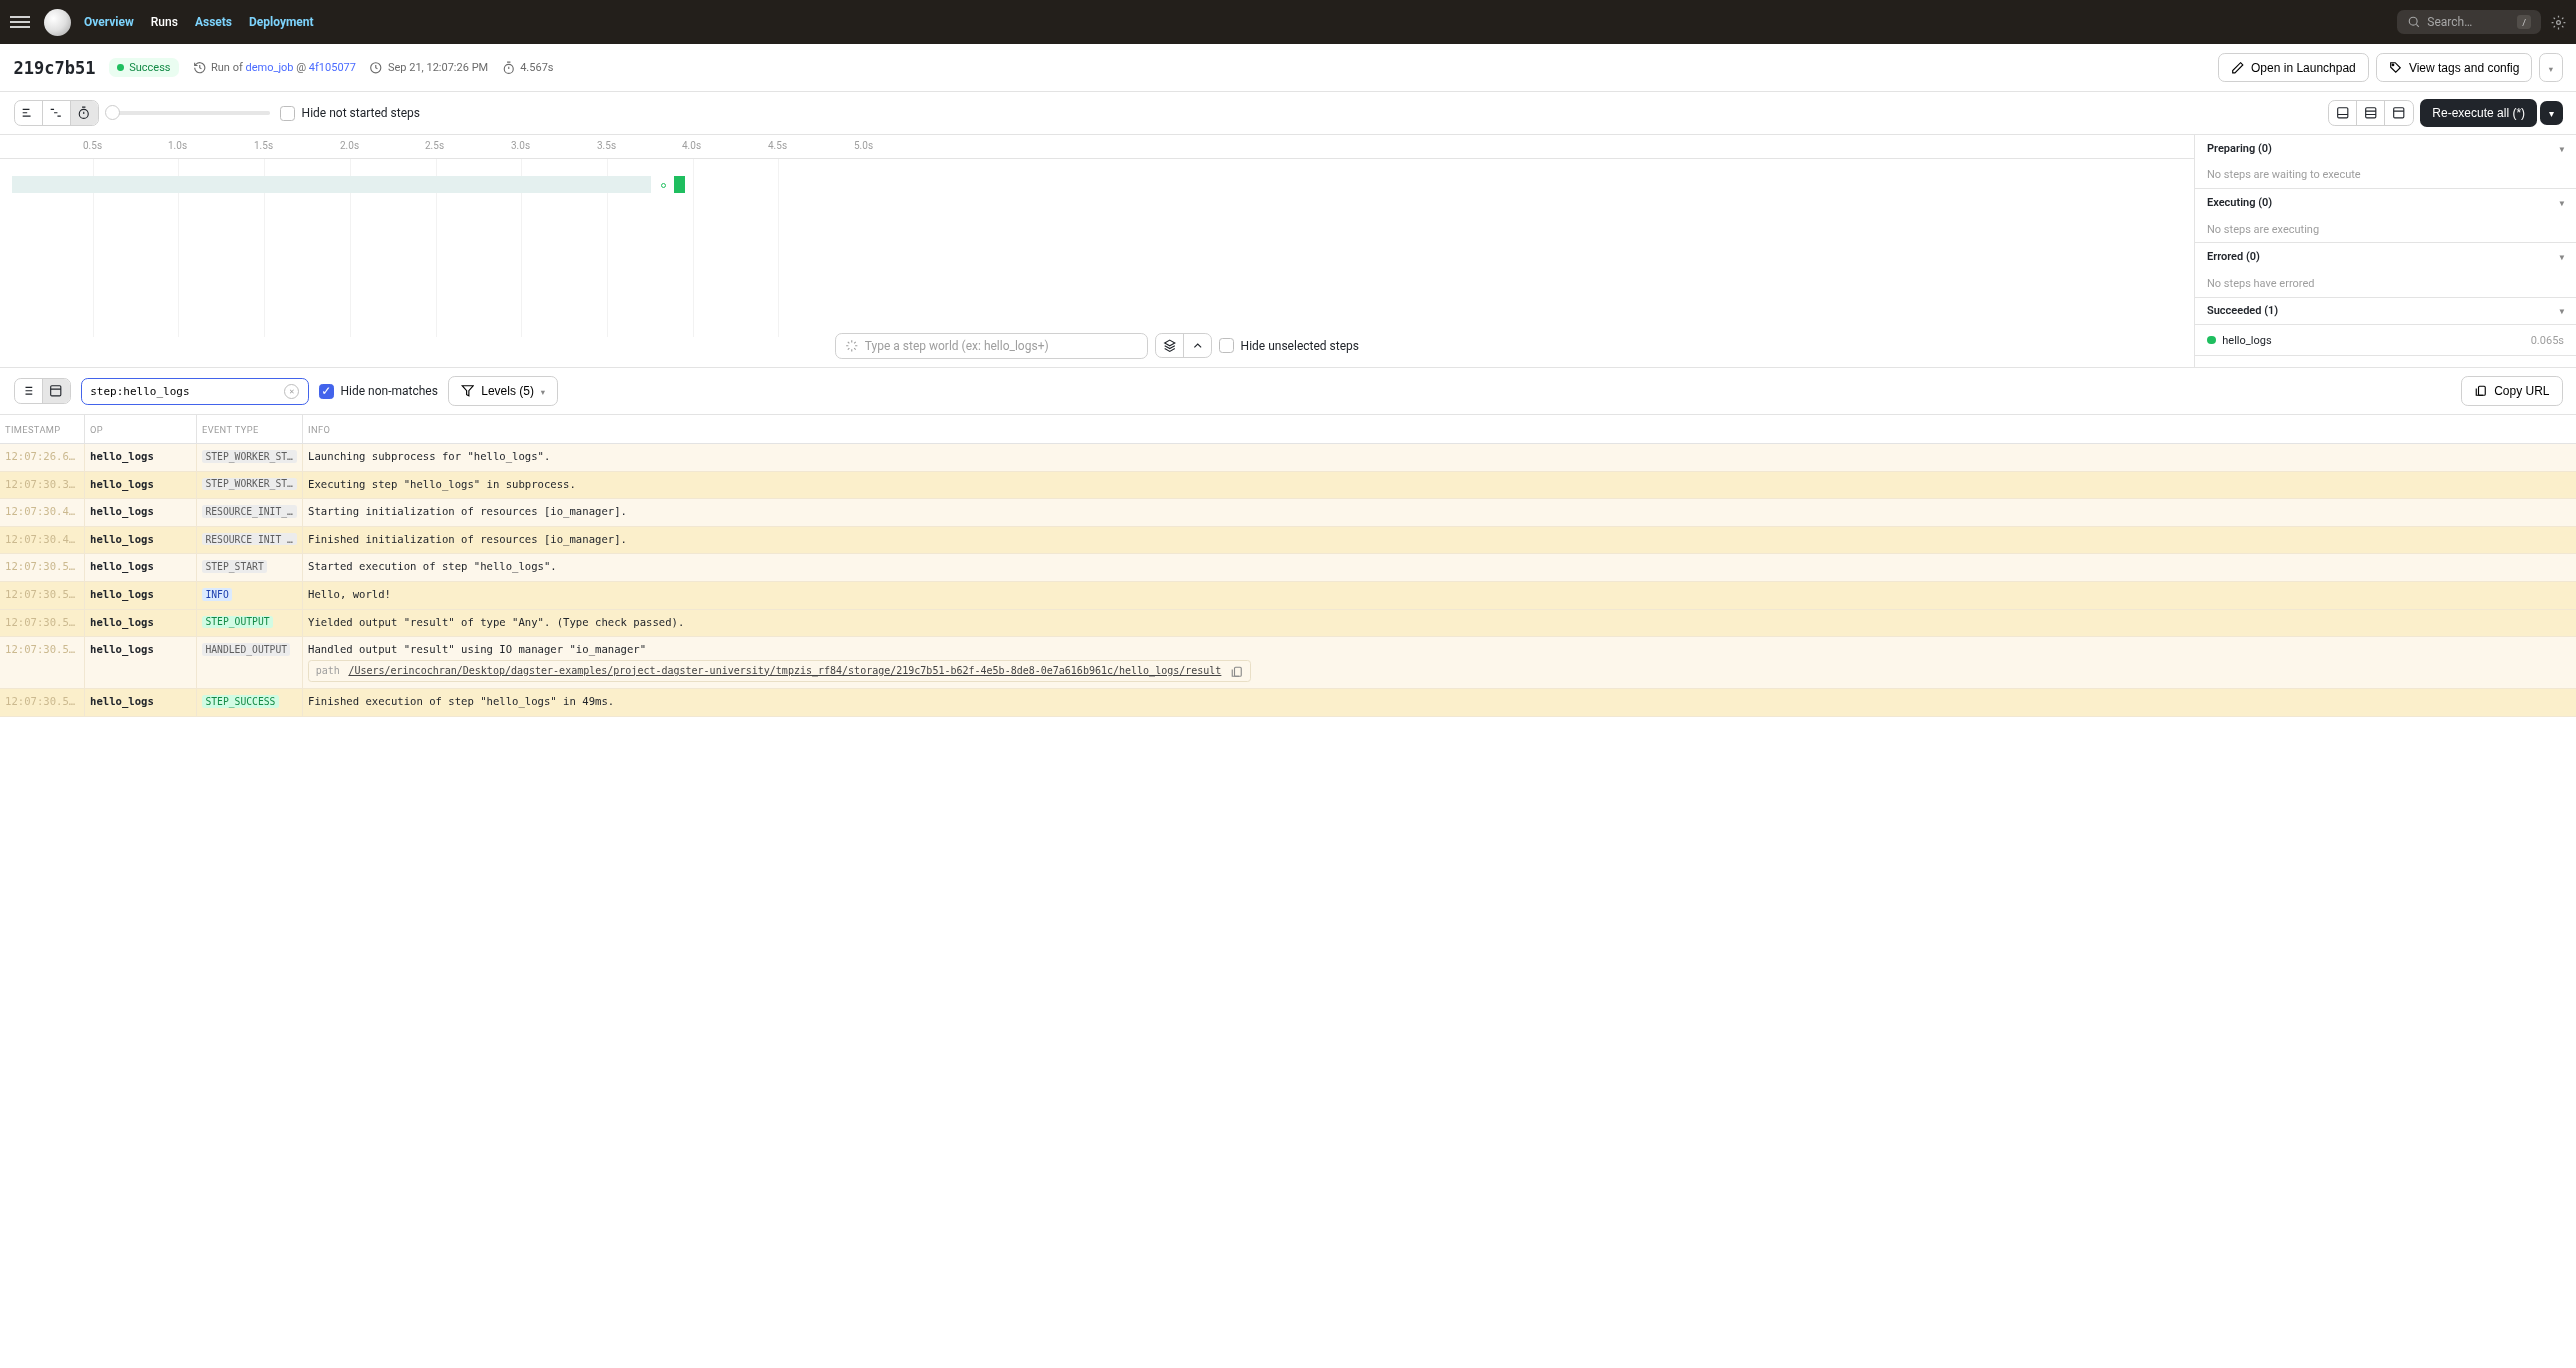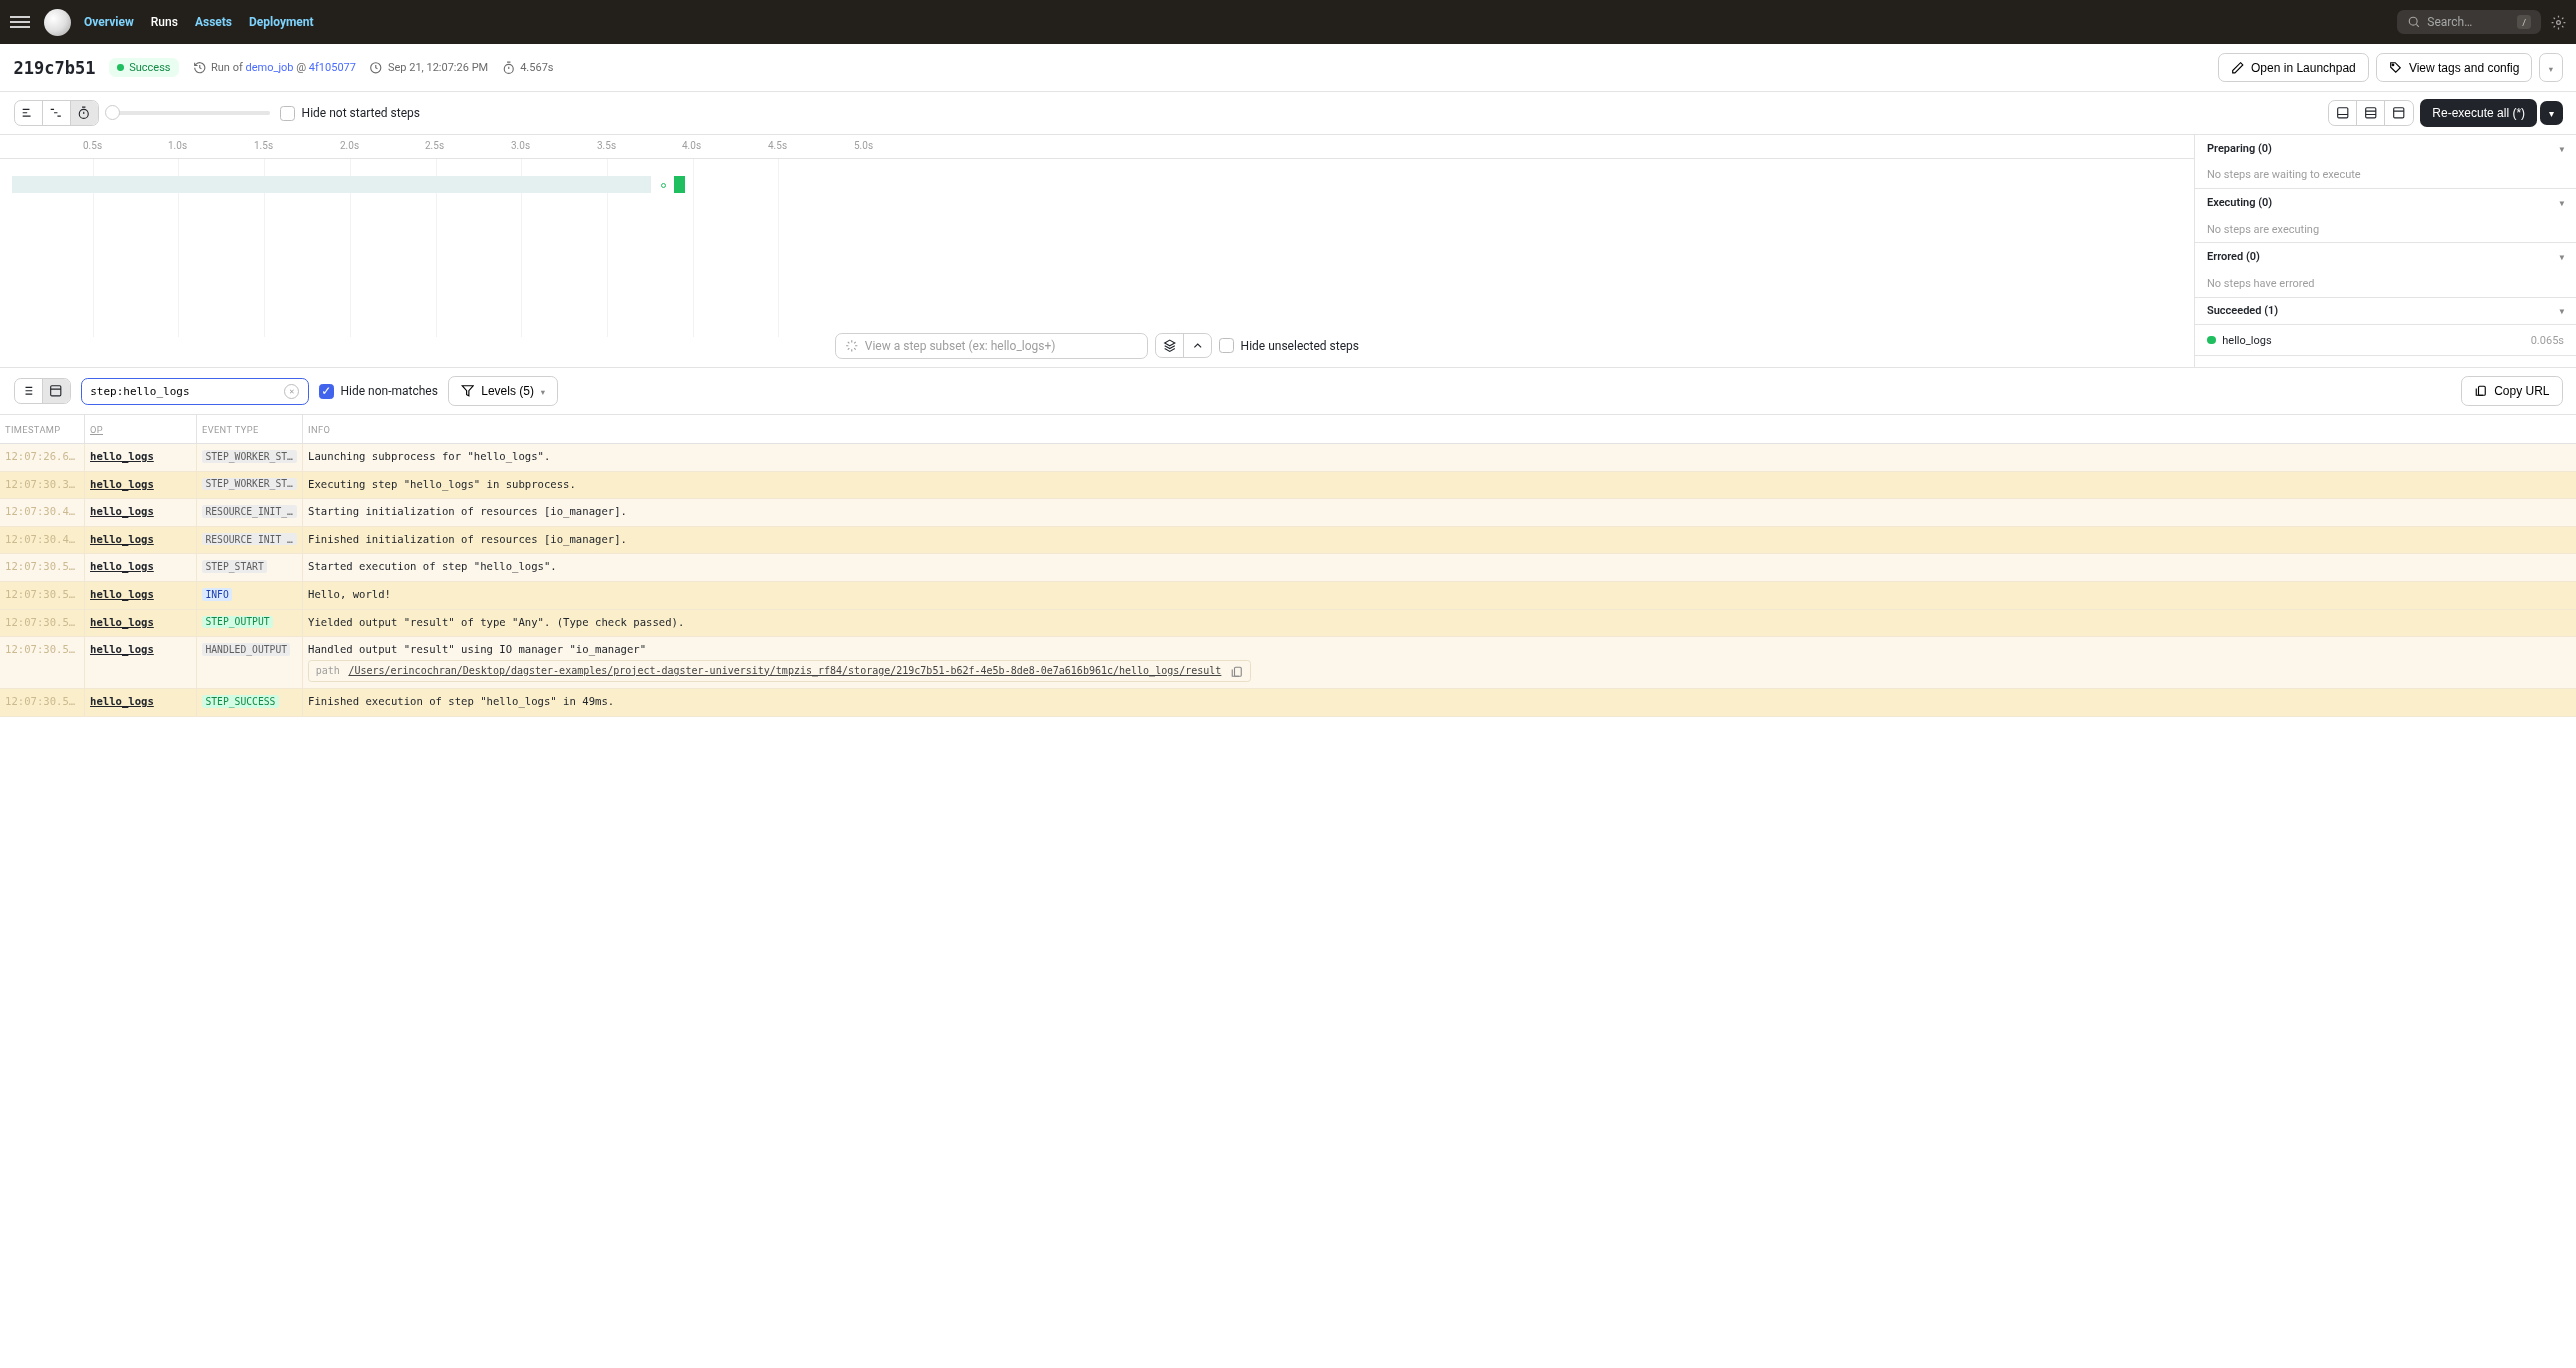--- a/index.html
+++ b/index.html
@@ -60,21 +60,21 @@
 
 .log-toolbar { height: 47px; border-bottom: 0.8px solid #e3e3e3; display: flex; align-items: center; padding: 0 13.5px; gap: 10px; }
 .log-filter { border: 1.7px solid #4263eb; border-radius: 6.8px; padding: 5px 8.5px; width: 228px; display: flex; align-items: center; gap: 6.8px; font-family: ui-monospace, monospace; }
 .log-filter input { border: none; outline: none; flex: 1; font-family: inherit; font-size: 11px; }
 .clear-btn { width: 15px; height: 15px; border: 0.8px solid #bdbdbd; border-radius: 50%; font-size: 8.5px; color: #9e9e9e; display: flex; align-items: center; justify-content: center; cursor: pointer; }
 
 .log-table { width: 100%; font-size: 10.6px; }
 .log-header { display: flex; border-bottom: 0.8px solid #e3e3e3; color: #9e9e9e; font-size: 9.3px; letter-spacing: 0.04em; }
 .log-header > div { padding: 8.5px 5px; border-right: 0.8px solid #e3e3e3; }
 .col-ts { width: 85px; flex-shrink: 0; }
-.col-op { width: 112px; flex-shrink: 0; text-decoration: underline; }
+.col-op { width: 112px; flex-shrink: 0; }
 .col-evt { width: 106px; flex-shrink: 0; }
 .col-info { flex: 1; }
 .log-row { display: flex; border-bottom: 0.8px solid #f1e7d2; font-family: ui-monospace, SFMono-Regular, Menlo, monospace; }
 .log-row.hl0 { background: #fdf7eb; }
 .log-row.hl1 { background: #fbefcb; }
 .log-row > div { padding: 6px 5px; border-right: 0.8px solid #f1e7d2; white-space: nowrap; overflow: hidden; text-overflow: ellipsis; }
 .log-row .col-ts { color: #cbb98f; }
 .log-row .col-op { font-weight: 600; }
 .evt-tag { display: inline-block; padding: 0.8px 3.4px; border-radius: 2.5px; font-size: 9.7px; white-space: nowrap; overflow: hidden; text-overflow: ellipsis; max-width: 100%; }
 .evt-gray { background: #ececec; color: #5e5e5e; }
@@ -244,21 +244,21 @@
         <div class="grid-line" style="left:778px"></div>
       <div class="gantt-bar-bg"></div>
       <div class="gantt-bar-dot"></div>
       <div class="gantt-bar-small"></div>
     </div>
     <div class="gantt-footer">
       <div class="step-search">
         <svg class="icon-svg" viewBox="0 0 24 24" fill="none" stroke="currentColor" stroke-width="2">
             <path d="M12 2v4M12 18v4M4.93 4.93l2.83 2.83M16.24 16.24l2.83 2.83M2 12h4M18 12h4M4.93 19.07l2.83-2.83M16.24 7.76l2.83-2.83"></path>
           </svg>
-        <span>View a step subset (ex: hello_logs+)</span>
+        <span>Type a step world (ex: hello_logs+)</span>
       </div>
       <div class="btn-group">
         <div>
             <svg class="icon-svg" viewBox="0 0 24 24" fill="none" stroke="currentColor" stroke-width="2">
               <path d="M12 2l9 5-9 5-9-5z"></path>
               <path d="M3 12l9 5 9-5M3 17l9 5 9-5"></path>
             </svg>
           </div>
         <div>
             <svg class="icon-svg" viewBox="0 0 24 24" fill="none" stroke="currentColor" stroke-width="2">

